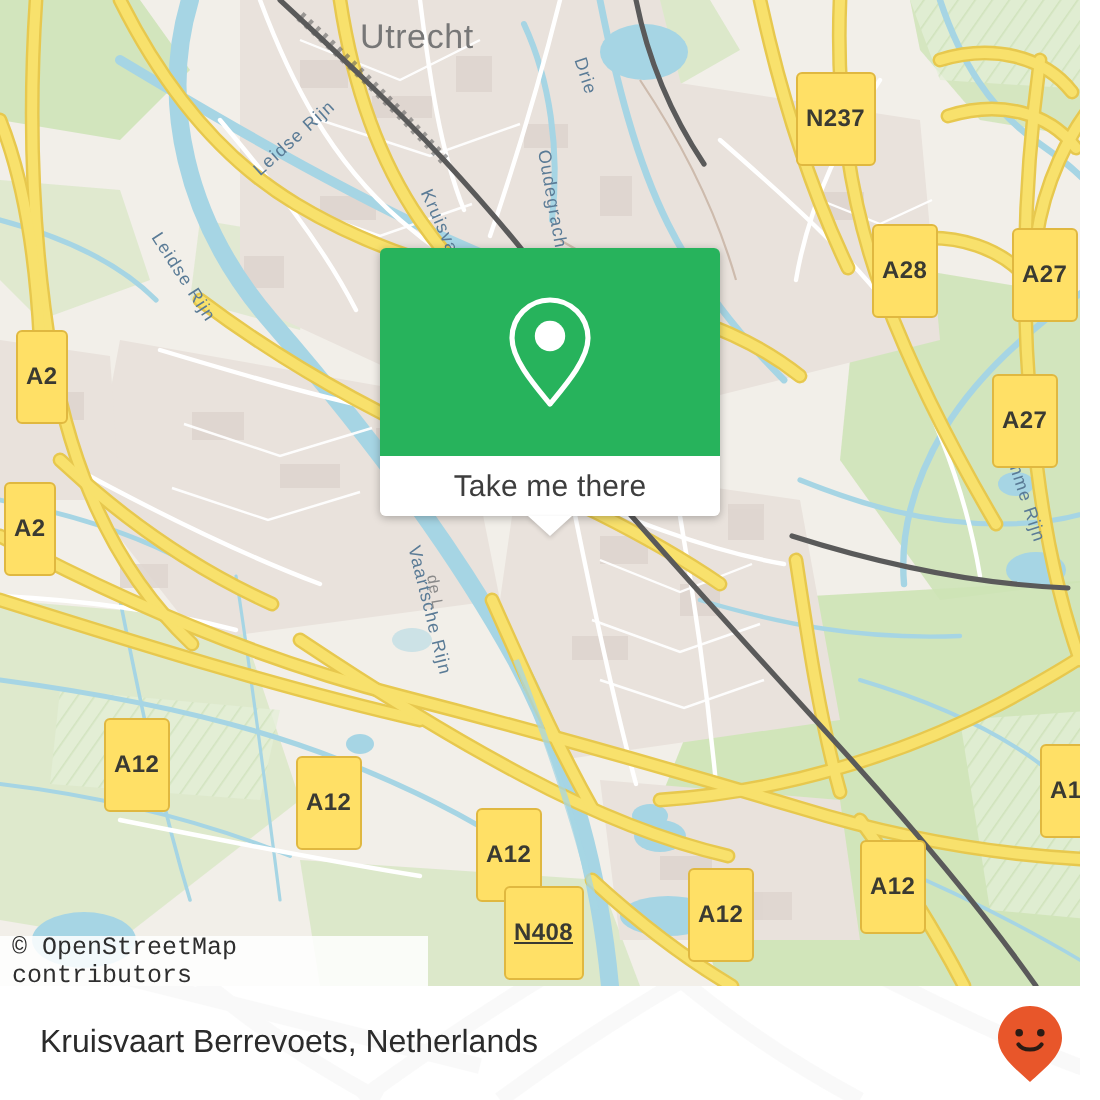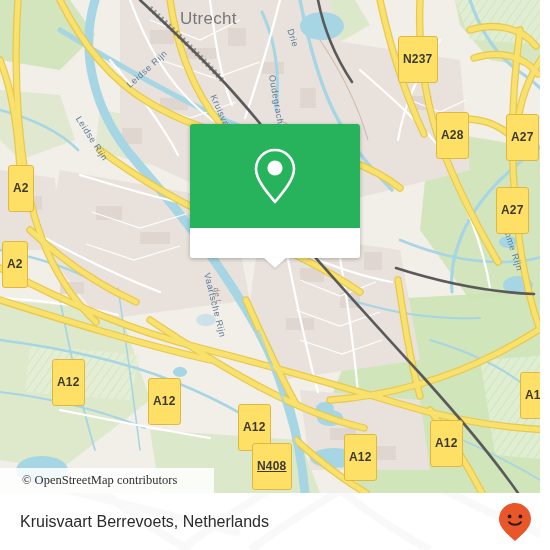--- a/index.html
+++ b/index.html
@@ -129,22 +129,22 @@
     top: 468px;
     width: 214px;
     height: 25px;
     background: rgba(255,255,255,0.86);
     display: flex;
     align-items: center;
   }
   #attribution-text {
     font-size: 12.5px;
     color: #2e2e2e;
-    padding-left: 22px;
-    font-family: Liberation Serif, serif;
+    padding-left: 6px;
+    font-family: Liberation Mono, monospace;
   }
 
   
   #footer {
     position: absolute;
     left: 0;
     top: 493px;
     width: 550px;
     height: 57px;
     background: #ffffff;
@@ -425,20 +425,21 @@
       </div>
 
     <div id="card">
       <div id="card-top">
         <svg width="46" height="58" viewBox="0 0 46 58">
           <path d="M23,3 C12.5,3 4,11.5 4,22 C4,33 16,46.5 23,55 C30,46.5 42,33 42,22 C42,11.5 33.5,3 23,3 Z" fill="none" stroke="#ffffff" stroke-width="2.6" stroke-linejoin="round"></path>
           <circle cx="23" cy="21" r="7.6" fill="#ffffff"></circle>
         </svg>
       </div>
       <div id="card-bottom">
+        <span id="card-bottom-label">Take me there</span>
         <div id="card-tail"></div>
       </div>
     </div>
 
     <div id="attribution">
       <span id="attribution-text">© OpenStreetMap contributors</span>
     </div>
   </div>
 
   <div id="footer">

